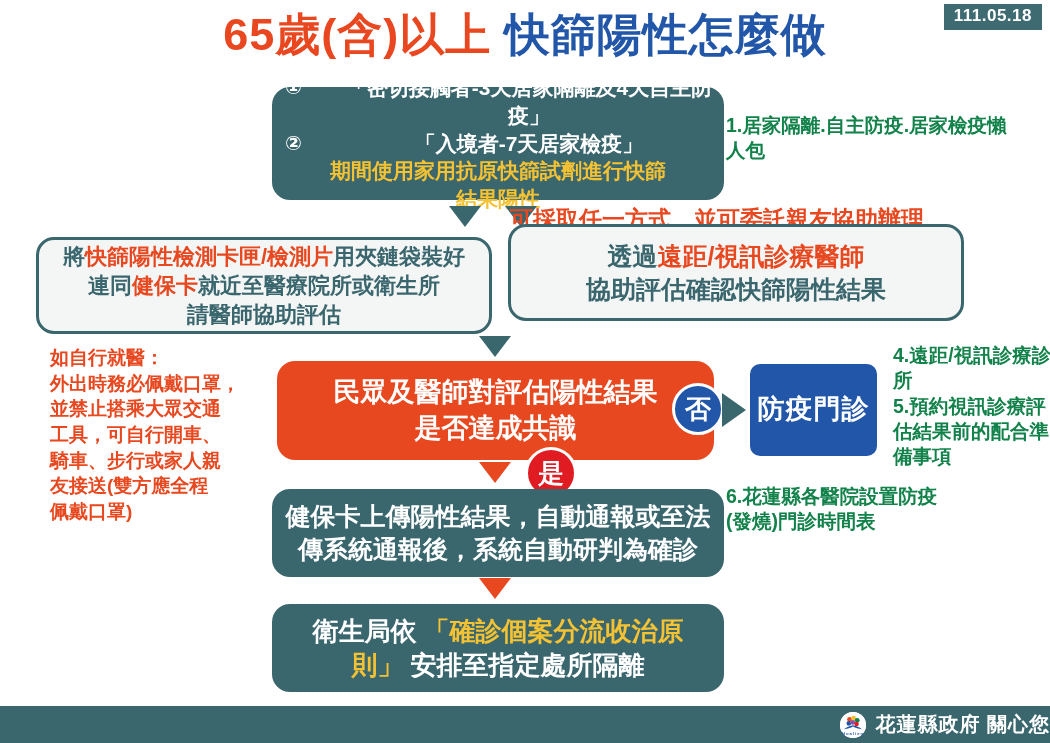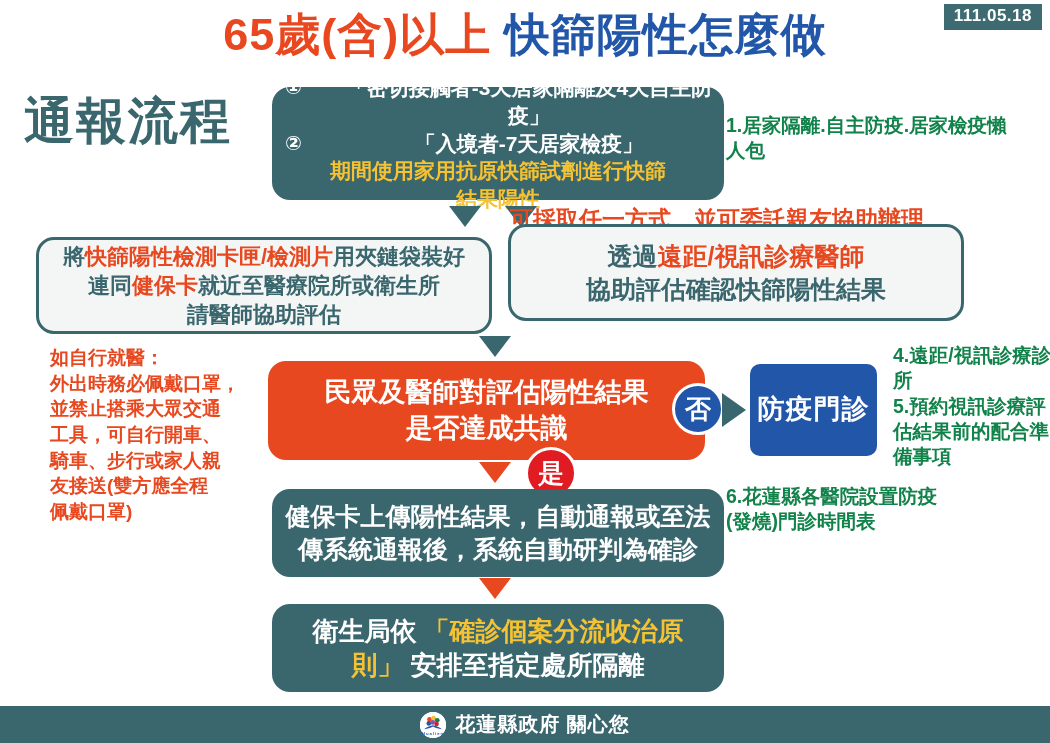--- a/index.html
+++ b/index.html
@@ -71,21 +71,21 @@
   #box-top .ln{width:100%;}
   #box-top .ln-num{display:flex;align-items:flex-start;gap:0px;padding-left:6px;}
   #box-top .num{width:56px;text-align:left;flex:0 0 56px;font-size:20px;}
   #box-top .txt{flex:1;text-align:center;}
 
   
   #box-left{left:36px;top:237px;width:456px;height:97px;font-size:22px;flex-direction:column;}
   #box-right{left:508px;top:224px;width:456px;height:97px;font-size:25px;flex-direction:column;}
 
   
-  #box-decision{left:268px;top:361px;width:437px;height:99px;font-size:27px;flex-direction:column;}
+  #box-decision{left:277px;top:361px;width:437px;height:99px;font-size:27px;flex-direction:column;}
 
   
   #box-clinic{left:750px;top:364px;width:127px;height:92px;font-size:27px;letter-spacing:1px;}
 
   
   #box-upload{left:272px;top:489px;width:452px;height:88px;font-size:25px;flex-direction:column;}
 
   
   #box-final{left:272px;top:604px;width:452px;height:88px;font-size:26px;flex-direction:column;}
 
@@ -130,21 +130,21 @@
   }
   #badge-no{left:672px;top:383px;width:52px;height:52px;
     background:#2156a8;font-size:26px;}
   #badge-yes{left:525px;top:447px;width:52px;height:52px;
     background:#e01b22;font-size:26px;}
 
   
   .footer{
     position:absolute;left:0;bottom:0;width:1050px;height:37px;
     background:#3a666e;color:#ffffff;
-    display:flex;align-items:center;justify-content:center;gap:9px;
+    display:flex;align-items:center;justify-content:flex-end;gap:9px;
     font-size:20px;font-weight:bold;letter-spacing:1px;
   }
   .logo{
     width:26px;height:26px;border-radius:50%;
     background:#ffffff;position:relative;flex:0 0 26px;
     display:block;
   }
   .logo svg{position:absolute;left:0;top:0;}
 </style>
 </head>
@@ -152,21 +152,20 @@
 
 <div class="page">
 
   <div class="date-badge">111.05.18</div>
 
   <div class="title">
     <span class="t-orange">65歲(含)以上</span>
     <span class="t-blue">快篩陽性怎麼做</span>
   </div>
 
-  <div class="flow-label">通報流程</div>
 
   <div class="box box-teal" id="box-top">
     <div class="ln ln-num">
       <span class="num">①</span>
       <span class="txt">「密切接觸者-3天居家隔離及4天自主防疫」</span>
     </div>
     <div class="ln ln-num">
       <span class="num">②</span>
       <span class="txt">「入境者-7天居家檢疫」</span>
     </div>

